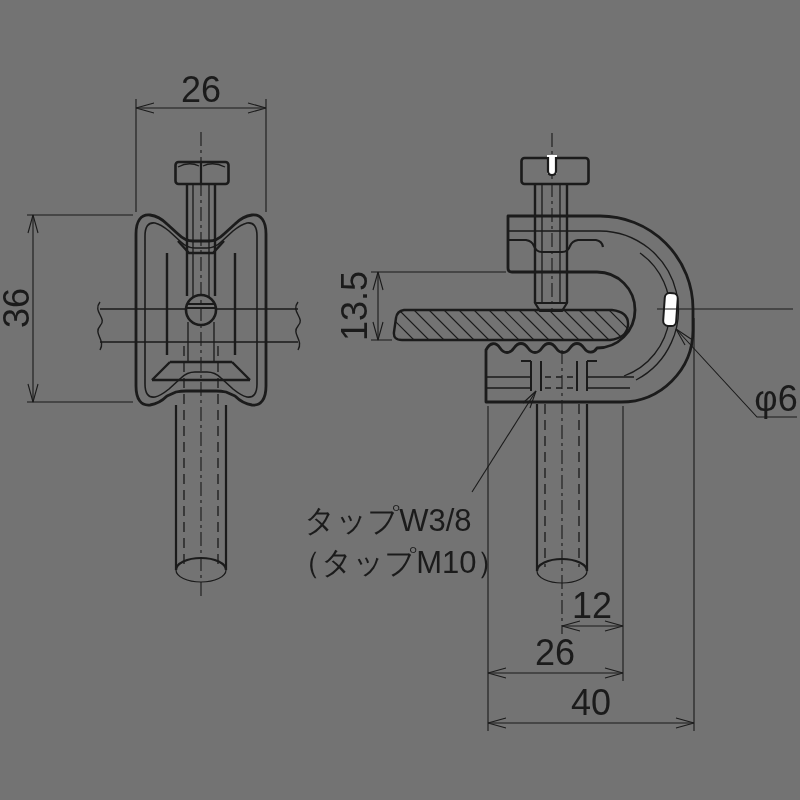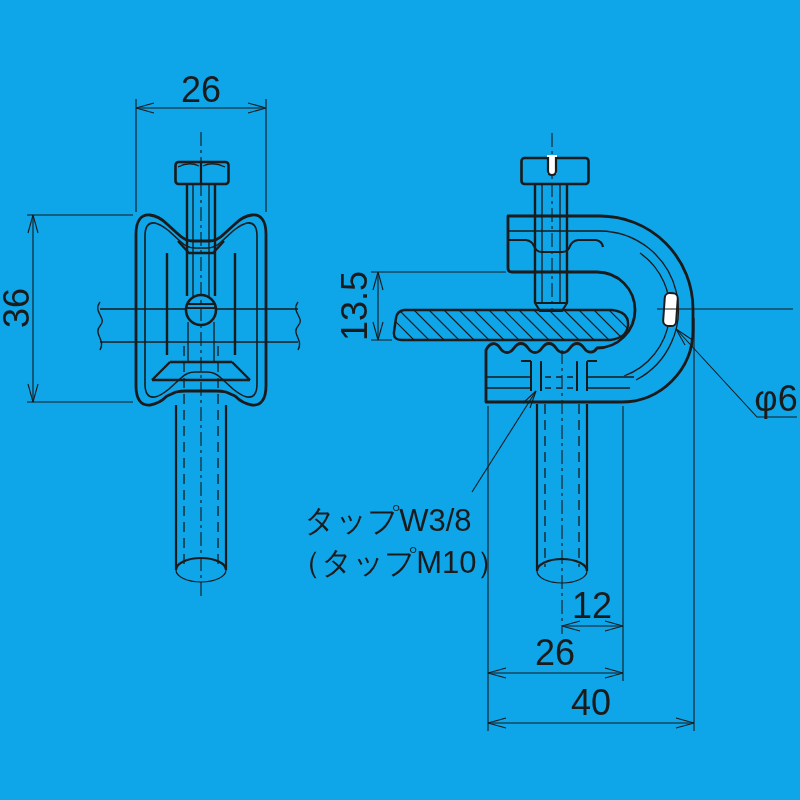--- a/index.html
+++ b/index.html
@@ -1,16 +1,16 @@
 <!DOCTYPE html>
 <html><head>
 <meta charset="utf-8">
 <style>
   html,body{margin:0;padding:0;background:#ffffff;width:800px;height:800px;overflow:hidden;}
-  #stage{width:800px;height:800px;background:#0ea5e9;position:relative;}
+  #stage{width:800px;height:800px;background:#737373;position:relative;}
   svg{display:block;}
   text{font-family:"Liberation Sans","DejaVu Sans",sans-serif;fill:#1b1b1b;}
   .dim{font-size:36px;}
   .note{font-size:31px;}
 </style>
 </head>
 <body>
 
 <div id="stage">
 <svg width="800" height="800" viewBox="0 0 800 800">

